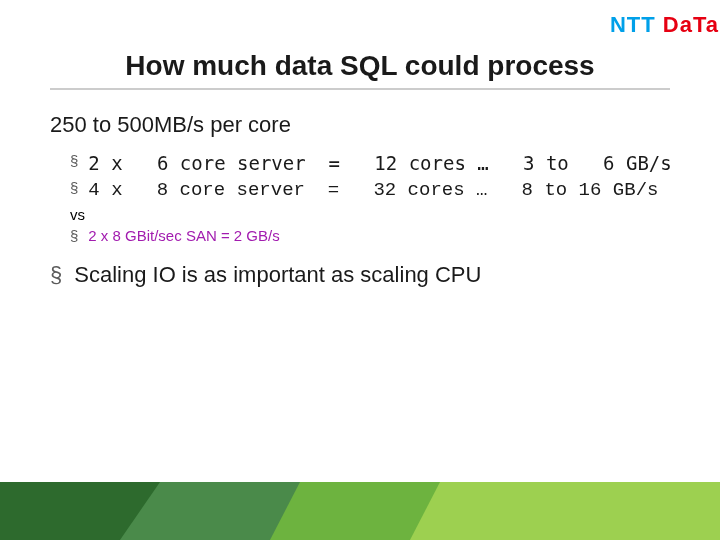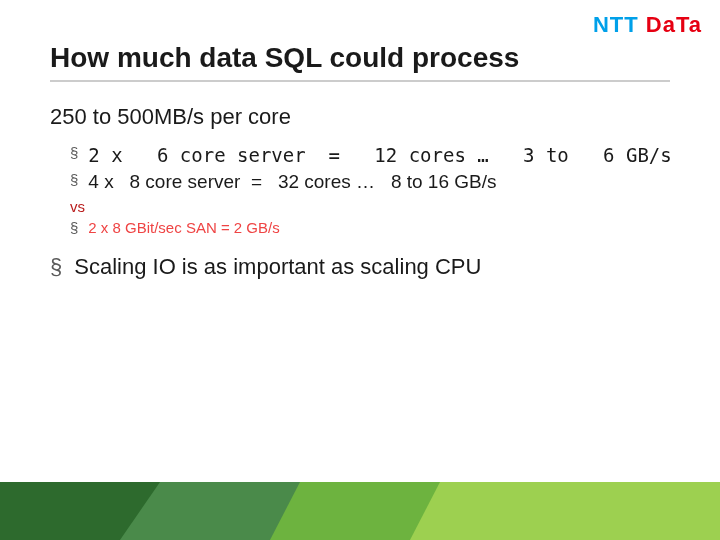--- a/index.html
+++ b/index.html
@@ -18,41 +18,42 @@
       height: 540px;
       background: #ffffff;
       position: relative;
       padding: 30px 50px 80px 50px;
     }
 
     
     .logo {
       position: absolute;
       top: 12px;
-      right: 18px;
+      right: 1px;
       font-size: 22px;
       font-weight: bold;
       letter-spacing: 1px;
     }
 
     .logo-ntt {
       color: #00a0e9;
     }
 
     .logo-data {
       color: #e60012;
     }
 
     
     .title {
       font-size: 28px;
       font-weight: bold;
       color: #1a1a1a;
-      margin-top: 12px;
+      margin-top: 20px;
       margin-bottom: 6px;
+      text-align: center;
     }
 
     
     .divider {
       height: 2px;
       background: #cccccc;
       margin-bottom: 22px;
     }
 
     
@@ -82,35 +83,35 @@
     .bullet-list li::before {
       content: '§';
       color: #5a5a5a;
       margin-right: 10px;
       font-size: 15px;
       flex-shrink: 0;
     }
 
     .vs-label {
       font-size: 15px;
-      color: #b91c1c;
+      color: #000000;
       margin-left: 20px;
       margin-top: 4px;
       margin-bottom: 4px;
     }
 
     .vs-indent {
       list-style: none;
       margin-left: 20px;
       margin-bottom: 14px;
     }
 
     .vs-indent li {
       font-size: 15px;
-      color: #ef4444;
+      color: #a21caf;
       display: flex;
       align-items: flex-start;
     }
 
     .vs-indent li::before {
       content: '§';
       color: #5a5a5a;
       margin-right: 10px;
       font-size: 15px;
       flex-shrink: 0;
@@ -162,21 +163,21 @@
 
   <div class="divider"></div>
 
   <div class="section-heading">250 to 500MB/s per core</div>
 
   <ul class="bullet-list">
     <li>
       <span style="font-family: monospace; white-space: pre;">2 x   6 core server  =   12 cores …   3 to   6 GB/s</span>
     </li>
     <li>
-      <span style="font-family: Liberation Sans, sans-serif; white-space: pre;">4 x   8 core server  =   32 cores …   8 to 16 GB/s</span>
+      <span style="font-family: Liberation Mono, monospace; white-space: pre;">4 x   8 core server  =   32 cores …   8 to 16 GB/s</span>
     </li>
   </ul>
 
   <div class="vs-label">vs</div>
 
   <ul class="vs-indent">
     <li>
       <span>2 x 8 GBit/sec SAN = 2 GB/s</span>
     </li>
   </ul>

